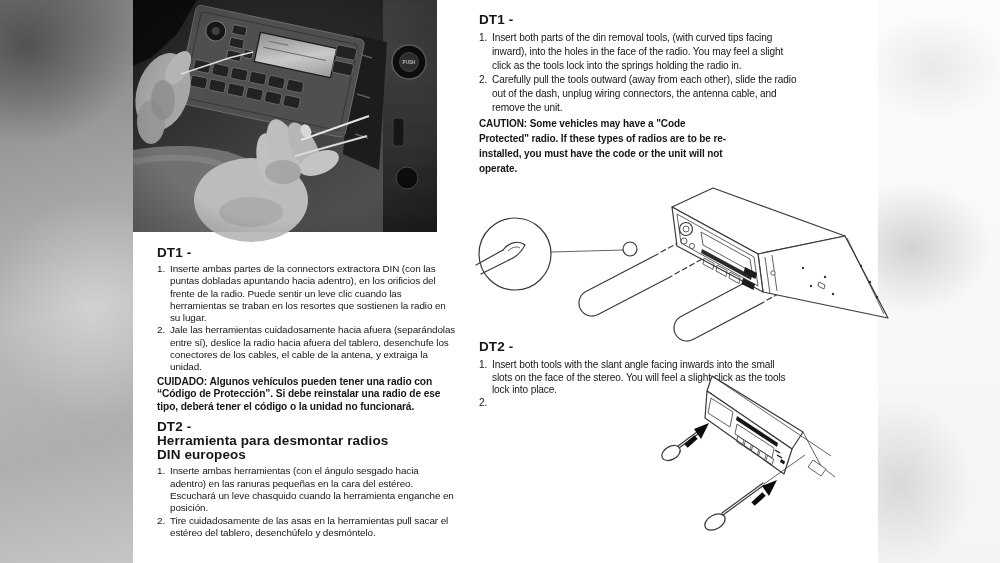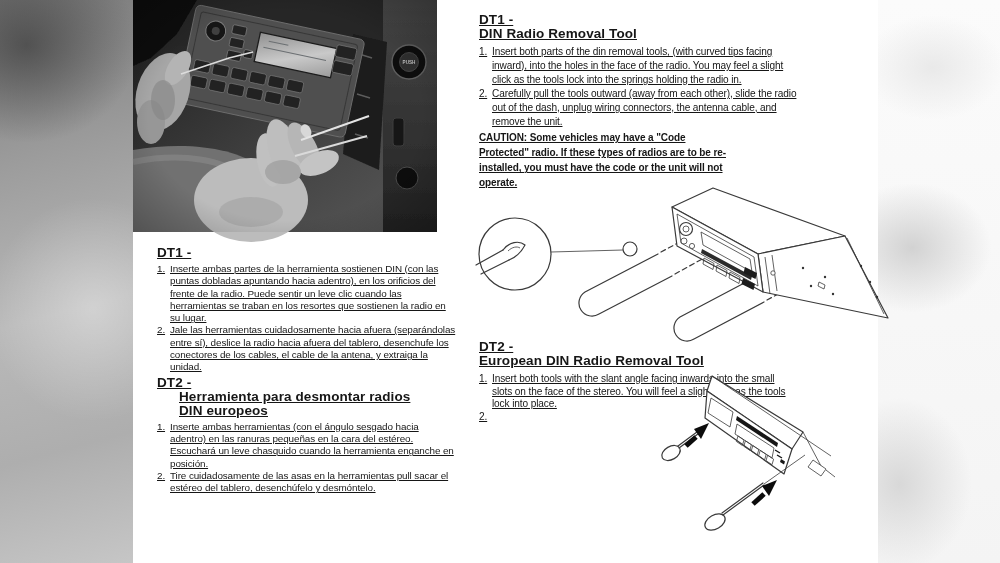--- a/index.html
+++ b/index.html
@@ -19,28 +19,28 @@
     position:absolute;left:878px;top:0;width:122px;height:563px;
     background:
       radial-gradient(ellipse 110px 90px at 28% 44%, #d2d2d2, rgba(0,0,0,0) 72%),
       radial-gradient(ellipse 100px 120px at 18% 86%, #d8d8d8, rgba(0,0,0,0) 72%),
       radial-gradient(ellipse 95px 70px at 45% 12%, #e9e9e9, rgba(0,0,0,0) 75%),
       linear-gradient(#fbfbfb,#f4f4f4);
   }
   .page{position:absolute;left:133px;top:0;width:745px;height:563px;background:#ffffff;}
   .photo{position:absolute;left:0;top:0;width:304px;height:232px;display:block;}
 
-  .col{position:absolute;text-decoration:underline;}
+  .col{position:absolute;}
   .es-block{left:24px;top:244px;width:300px;}
   .en-dt1{left:346px;top:13px;width:318px;}
   .en-dt2{left:346px;top:340px;width:310px;}
 
   h3.sec{margin:0 0 3px 0;font-size:13.5px;line-height:14px;font-weight:bold;letter-spacing:.1px;}
   h3.sec .code,h3.sec .ttl{display:block;}
-  .es-dt2-head .ttl{max-width:238px;margin-left:22px;}
+  .es-dt2-head .ttl{max-width:238px;}
 
   .list{margin:0 0 2px 0;}
   .li{display:flex;align-items:flex-start;}
   .li .num{flex:0 0 13px;}
   .li .txt{flex:1 1 auto;}
 
   .es-block{font-size:9.9px;line-height:12.3px;letter-spacing:-.1px;}
   .es-block .caution{font-weight:bold;font-size:10.2px;line-height:12.6px;margin:1px 0 7px 0;}
   .es-block .sec{margin-top:2px;}
 
@@ -166,47 +166,47 @@
       <rect width="304" height="232" fill="url(#vig)"></rect>
     </svg>
 
     <div class="col es-block">
       <h3 class="sec">
         <span class="code">DT1 -</span>
       </h3>
       <div class="list">
         <div class="li">
           <span class="num">1.</span>
-          <span class="txt">Inserte ambas partes de la herramienta sostienen DIN (con las puntas dobladas apuntando hacia adentro), en los orificios del frente de la radio. Puede sentir un leve clic cuando las herramientas se traban en los resortes que sostienen la radio en su lugar.</span>
+          <span class="txt">Inserte ambas partes de la connectors extractora DIN (con las puntas dobladas apuntando hacia adentro), en los orificios del frente de la radio. Puede sentir un leve clic cuando las herramientas se traban en los resortes que sostienen la radio en su lugar.</span>
         </div>
         <div class="li">
           <span class="num">2.</span>
           <span class="txt">Jale las herramientas cuidadosamente hacia afuera (separándolas entre sí), deslice la radio hacia afuera del tablero, desenchufe los conectores de los cables, el cable de la antena, y extraiga la unidad.</span>
         </div>
       </div>
+      <div class="caution">CUIDADO: Algunos vehículos pueden tener una radio con “Código de Protección”. Si debe reinstalar una radio de ese tipo, deberá tener el código o la unidad no funcionará.</div>
       <h3 class="sec es-dt2-head">
         <span class="code">DT2 -</span>
         <span class="ttl">Herramienta para desmontar radios DIN europeos</span>
       </h3>
       <div class="list">
         <div class="li">
           <span class="num">1.</span>
           <span class="txt">Inserte ambas herramientas (con el ángulo sesgado hacia adentro) en las ranuras pequeñas en la cara del estéreo. Escuchará un leve chasquido cuando la herramienta enganche en posición.</span>
         </div>
         <div class="li">
           <span class="num">2.</span>
           <span class="txt">Tire cuidadosamente de las asas en la herramientas pull sacar el estéreo del tablero, desenchúfelo y desmóntelo.</span>
         </div>
       </div>
     </div>
 
     <div class="col en-dt1">
       <h3 class="sec">
         <span class="code">DT1 -</span>
-        <span class="ttl">DIN Radio Removal Tool</span>
       </h3>
       <div class="list">
         <div class="li">
           <span class="num">1.</span>
           <span class="txt">Insert both parts of the din removal tools, (with curved tips facing inward), into the holes in the face of the radio. You may feel a slight click as the tools lock into the springs holding the radio in.</span>
         </div>
         <div class="li">
           <span class="num">2.</span>
           <span class="txt">Carefully pull the tools outward (away from each other), slide the radio out of the dash, unplug wiring connectors, the antenna cable, and remove the unit.</span>
         </div>
@@ -272,21 +272,20 @@
         <g fill="#1c1c1c">
           <path d="M272,97 l12,6 l-1.5,6 l-12,-6 z"></path>
           <path d="M270,108 l12,6 l-1.5,6 l-12,-6 z"></path>
         </g>
       </g>
     </svg>
 
     <div class="col en-dt2">
       <h3 class="sec">
         <span class="code">DT2 -</span>
-        <span class="ttl">European DIN Radio Removal Tool</span>
       </h3>
       <div class="list">
         <div class="li">
           <span class="num">1.</span>
           <span class="txt">Insert both tools with the slant angle facing inwards into the small slots on the face of the stereo.  You will feel a slight click as the tools lock into place.</span>
         </div>
         <div class="li li-narrow">
           <span class="num">2.</span>
         </div>
       </div>

